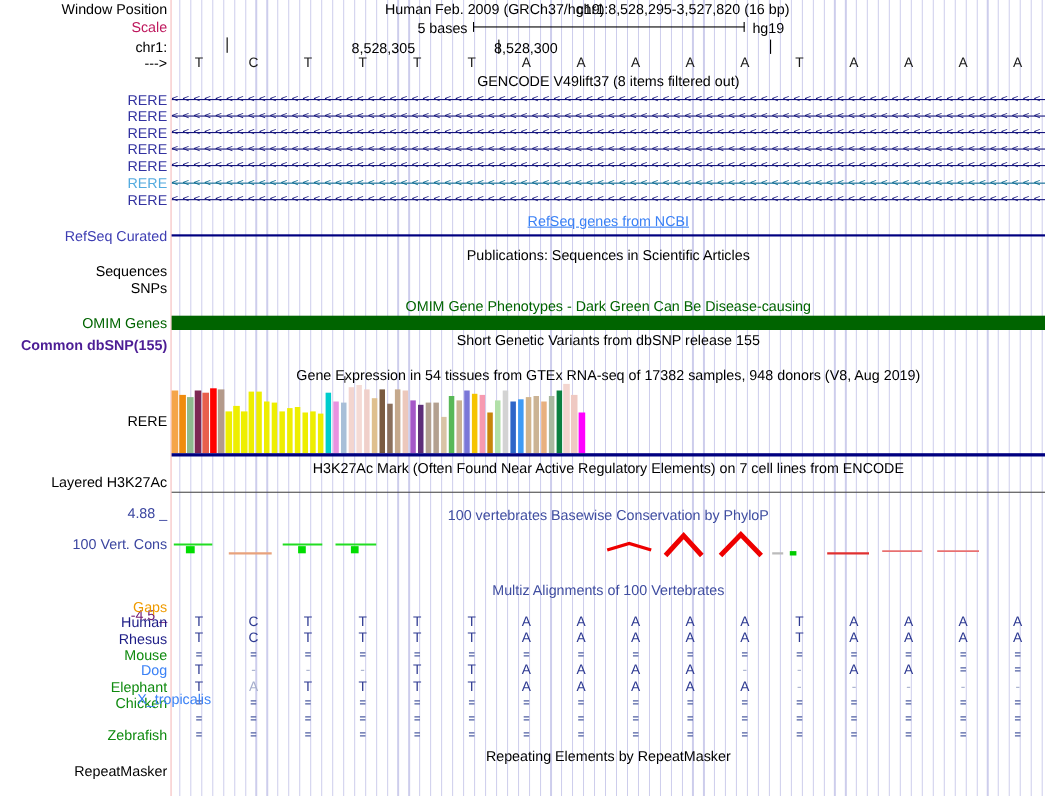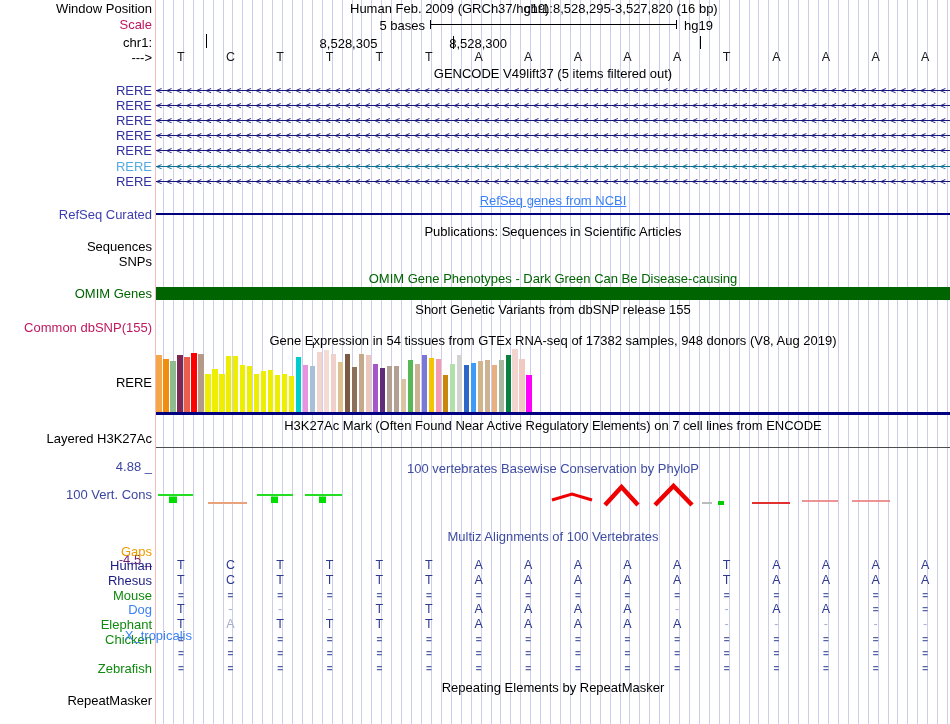--- a/index.html
+++ b/index.html
@@ -37,28 +37,28 @@
   <div class="track-area"></div>
   <div class="pink-line"></div>
 <div class="lbl" style="top: 2px; color: rgb(0, 0, 0);">Window Position</div>
     <div class="lbl" style="top: 17.5px; color: #be185d;">Scale</div>
     <div class="lbl" style="top: 35.5px; color: rgb(0, 0, 0);">chr1:</div>
     <div class="lbl" style="top: 51px; color: rgb(0, 0, 0);">---&gt;</div>
     <div class="lbl" style="top: 207.5px; color: rgb(61, 61, 178);">RefSeq Curated</div>
     <div class="lbl" style="top: 239.5px; color: rgb(0, 0, 0);">Sequences</div>
     <div class="lbl" style="top: 254.5px; color: rgb(0, 0, 0);">SNPs</div>
     <div class="lbl" style="top: 286.5px; color: rgb(0, 100, 0);">OMIM Genes</div>
-    <div class="lbl" style="top: 321px; color: #be185d;">Common dbSNP(155)</div>
+    <div class="lbl" style="top: 307px; color: #4c1d95; font-weight: bold;">Common dbSNP(155)</div>
     <div class="lbl" style="top: 375.5px; color: rgb(0, 0, 0);">RERE</div>
     <div class="lbl" style="top: 431.5px; color: rgb(0, 0, 0);">Layered H3K27Ac</div>
     <div class="lbl" style="top: 459.5px; color: rgb(59, 70, 160);">4.88 _</div>
     <div class="lbl" style="top: 487.5px; color: rgb(59, 70, 160);">100 Vert. Cons</div>
     <div class="lbl" style="top: 513px; color: #701a75; margin-top: 40px;">-4.5 _</div>
     <div class="lbl" style="top: 693.5px; color: rgb(0, 0, 0);">RepeatMasker</div>
-    <div class="title" style="top: 67px; color: rgb(0, 0, 0);">GENCODE V49lift37 (5 items filtered out)</div>
+    <div class="title" style="top: 67px; color: rgb(0, 0, 0);">GENCODE V49lift37 (8 items filtered out)</div>
     <div class="title" style="top: 193.5px; color: #3b82f6; text-decoration: underline;">RefSeq genes from NCBI</div>
     <div class="title" style="top: 224.5px; color: rgb(0, 0, 0);">Publications: Sequences in Scientific Articles</div>
     <div class="title" style="top: 272px; color: rgb(0, 100, 0);">OMIM Gene Phenotypes - Dark Green Can Be Disease-causing</div>
     <div class="title" style="top: 302.5px; color: rgb(0, 0, 0);">Short Genetic Variants from dbSNP release 155</div>
     <div class="title" style="top: 333.5px; color: rgb(0, 0, 0);">Gene Expression in 54 tissues from GTEx RNA-seq of 17382 samples, 948 donors (V8, Aug 2019)</div>
     <div class="title" style="top: 418.5px; color: rgb(0, 0, 0);">H3K27Ac Mark (Often Found Near Active Regulatory Elements) on 7 cell lines from ENCODE</div>
     <div class="title" style="top: 461.5px; color: rgb(63, 77, 160);">100 vertebrates Basewise Conservation by PhyloP</div>
     <div class="title" style="top: 529.5px; color: rgb(63, 77, 160);">Multiz Alignments of 100 Vertebrates</div>
     <div class="title" style="top: 680.5px; color: rgb(0, 0, 0);">Repeating Elements by RepeatMasker</div>
     <div class="abs" style="left: 350px; top: 1px;">Human Feb. 2009 (GRCh37/hg19)</div>

